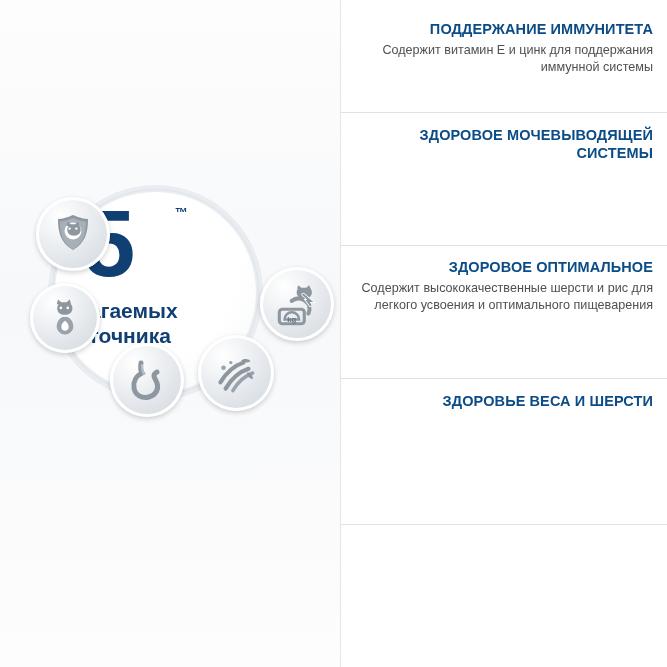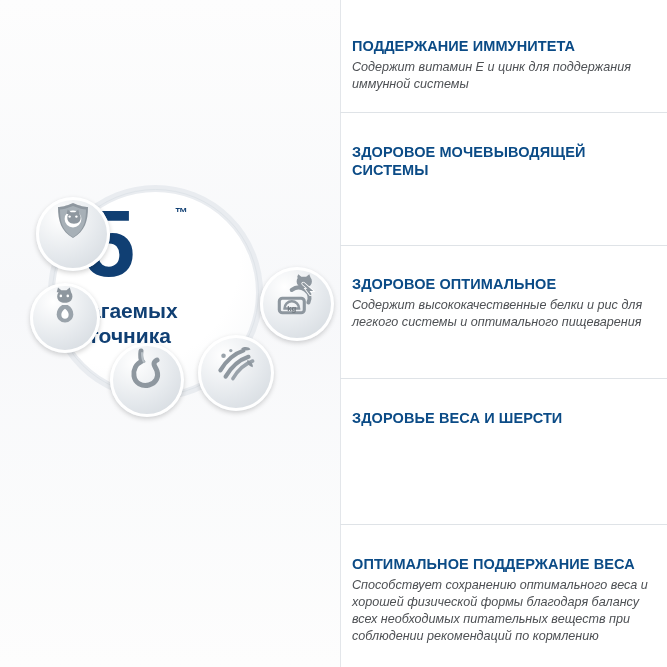--- a/index.html
+++ b/index.html
@@ -86,20 +86,21 @@
   }
 
   
   .bubble {
     position: absolute;
     border-radius: 50%;
     background: radial-gradient(circle at 33% 27%, #ffffff 0%, #e4e8ec 55%, #cfd5db 100%);
     box-shadow: 0 2px 5px rgba(0,0,0,0.18), inset 0 0 0 3px #ffffff;
     box-sizing: border-box;
     display: flex;
+    align-items: center;
     justify-content: center;
   }
   .bubble svg { display:block; }
   .b1 { left: 16px;  top: 22px;  width: 74px; height: 74px; }   
   .b2 { left: 10px;  top: 108px; width: 70px; height: 70px; }   
   .b3 { left: 90px;  top: 168px; width: 74px; height: 74px; }   
   .b4 { left: 178px; top: 160px; width: 76px; height: 76px; }   
   .b5 { left: 240px; top: 92px;  width: 74px; height: 74px; }   
 
   
@@ -109,36 +110,35 @@
     top: 0;
     width: 327px;
     height: 667px;
   }
   .block {
     position: absolute;
     left: 0;
     width: 327px;
     box-sizing: border-box;
     padding: 0 14px 0 12px;
-    margin-top: 17px;
+    text-align: right;
   }
   .block h3 {
     margin: 0 0 4px 0;
     font-size: 14.5px;
     font-weight: bold;
     color: #0b4b86;
     line-height: 18px;
     letter-spacing: 0.1px;
   }
   .block p {
     margin: 0;
     font-size: 12.6px;
     color: #4d5054;
     line-height: 17px;
-    font-style: italic;
   }
   .sep {
     position: absolute;
     height: 1px;
     background: #dfe3e7;
     left: 0;
     width: 327px;
   }
   
   .vline {
@@ -251,28 +251,24 @@
     </div>
     <div class="sep sep1"></div>
 
     <div class="block blk2">
       <h3>ЗДОРОВОЕ  МОЧЕВЫВОДЯЩЕЙ СИСТЕМЫ</h3>
     </div>
     <div class="sep sep2"></div>
 
     <div class="block blk3">
       <h3>ЗДОРОВОЕ ОПТИМАЛЬНОЕ</h3>
-      <p>Содержит высококачественные белки и рис для легкого системы и оптимального пищеварения</p>
+      <p>Содержит высококачественные шерсти и рис для легкого усвоения и оптимального пищеварения</p>
     </div>
     <div class="sep sep3"></div>
 
     <div class="block blk4">
       <h3>ЗДОРОВЬЕ ВЕСА И ШЕРСТИ</h3>
     </div>
     <div class="sep sep4"></div>
 
-    <div class="block blk5">
-      <h3>ОПТИМАЛЬНОЕ ПОДДЕРЖАНИЕ ВЕСА</h3>
-      <p>Способствует сохранению оптимального веса и хорошей физической формы благодаря балансу всех необходимых питательных веществ при соблюдении рекомендаций по кормлению</p>
-    </div>
 
   </div>
 </div>
 
 </body></html>

